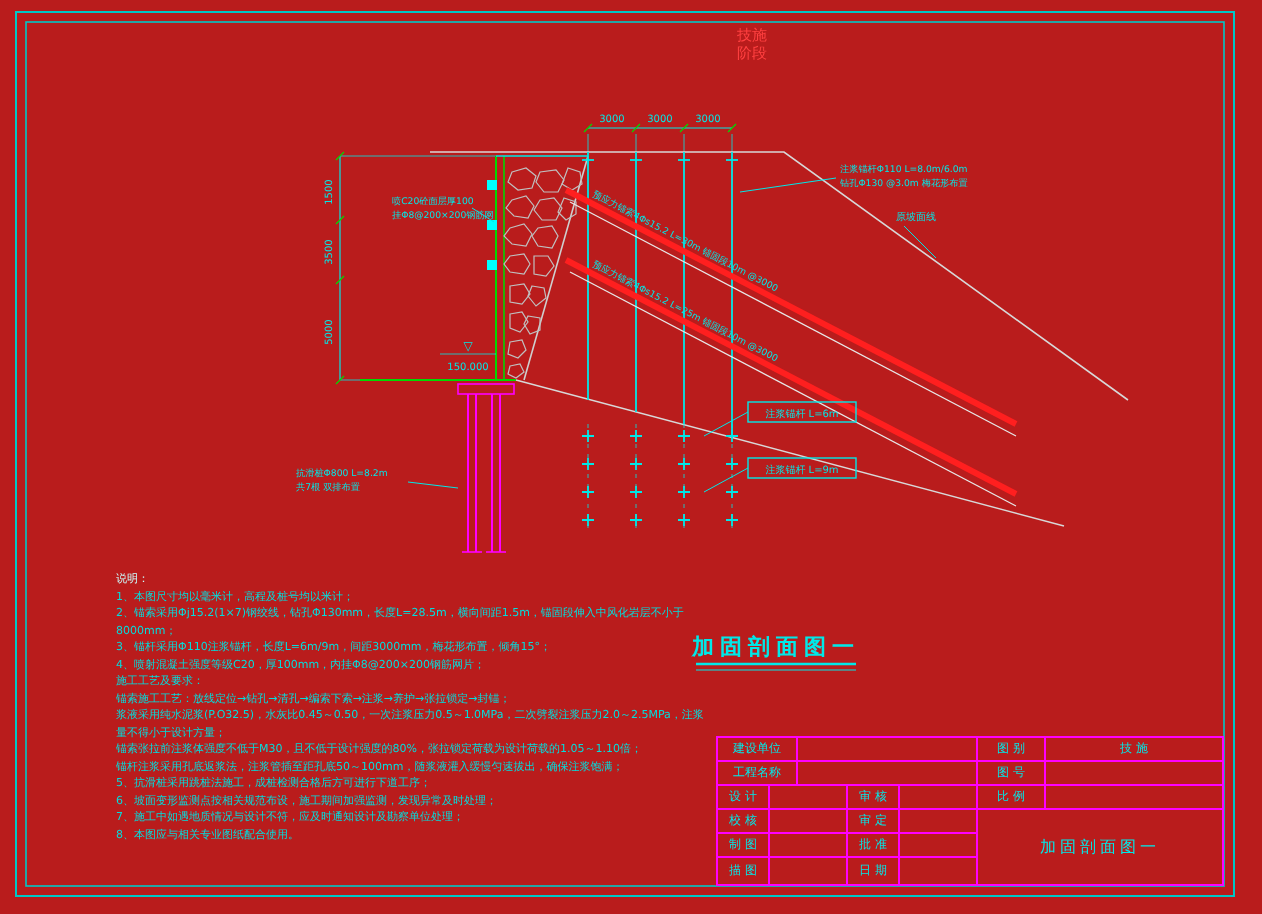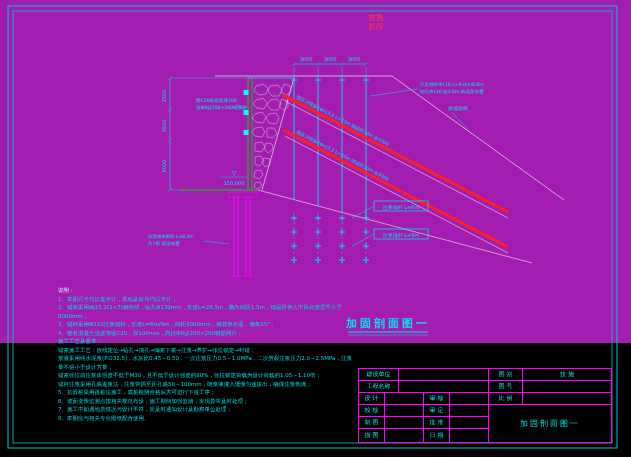--- a/index.html
+++ b/index.html
@@ -1,17 +1,17 @@
 <!DOCTYPE html>
 <html><head>
 <meta charset="utf-8">
 <style>
   html,body{margin:0;padding:0;background:#000;}
   body{width:631px;height:457px;overflow:hidden;font-family:"DejaVu Sans",sans-serif;}
-  .canvas{position:relative;width:631px;height:343px;background:#a21caf;}
+  .canvas{position:relative;width:631px;height:457px;background:#b91c1c;}
   svg{position:absolute;left:0;top:0;}
   svg text{font-family:"DejaVu Sans",sans-serif;}
   .t45{font-size:4.6px;} .t5{font-size:5px;} .t6{font-size:6px;} .t75{font-size:7.5px;} .t11{font-size:11px;font-weight:bold;letter-spacing:3px;}
   .cy{fill:#00e8e8;} .rd{fill:#ff4040;}
   
   .notes{position:absolute;left:58px;top:286px;width:298px;color:#00dede;font-size:5.5px;line-height:1.55;}
   .notes .h{color:#ccffff;}
   
   .tb{position:absolute;left:358px;top:368px;width:254px;height:75px;border:1px solid #ff00ff;box-sizing:border-box;display:flex;color:#00e8e8;font-size:6px;}
   .tb-left{width:130px;border-right:1px solid #ff00ff;display:flex;flex-direction:column;box-sizing:border-box;}

